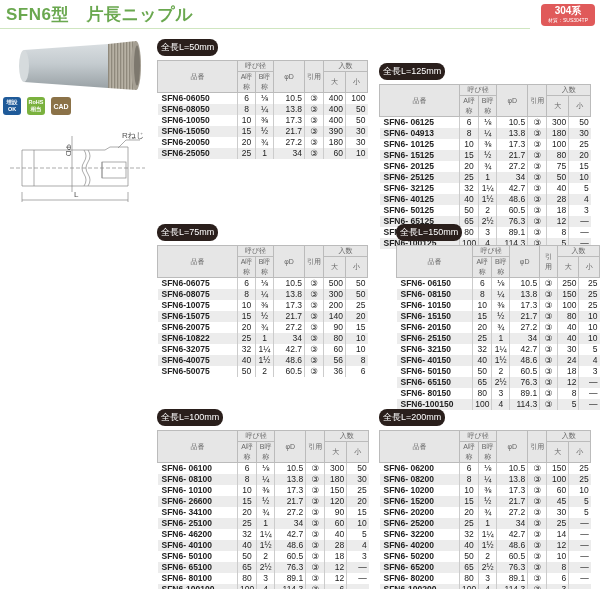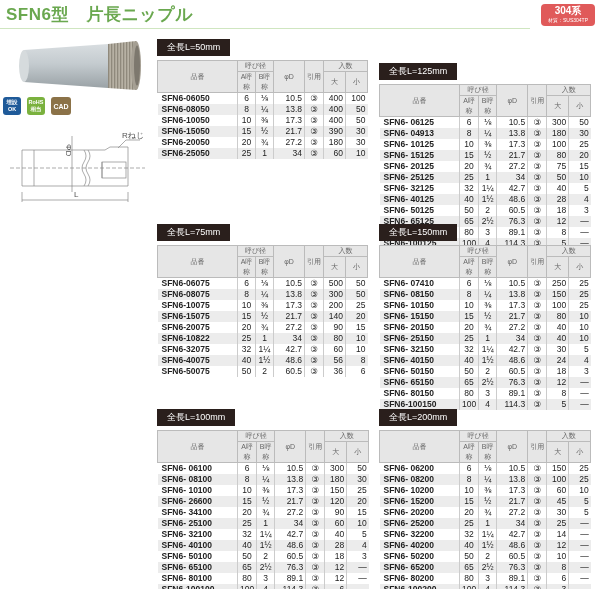--- a/index.html
+++ b/index.html
@@ -11,21 +11,21 @@
   .badge .b2 { font-size:5px; line-height:8px; }
   .photo { position:absolute; left:18px; top:38px; width:125px; height:55px; }
   .icons { position:absolute; left:3px; top:97px; display:flex; gap:6px; }
   .icon-chip { width:18px; height:18px; border-radius:3px; color:#fff; font-size:5.5px; font-weight:bold; text-align:center; line-height:7px; display:flex; flex-direction:column; justify-content:center; }
   .chip-blue { background:#1f5a99; }
   .chip-green { background:#7ab13e; }
   .chip-brown { background:#8b7248; width:20px; font-size:7px; }
   .diagram { position:absolute; left:10px; top:130px; width:140px; height:75px; }
 
   .table-block { position:absolute; }
-  .tb-label { display:inline-block; background:#2a1f1c; color:#fff; font-size:9px; padding:2px 10px; margin-bottom:4px; }
+  .tb-label { display:inline-block; background:#2a1f1c; color:#fff; font-size:9px; padding:2px 4px; margin-bottom:4px;border-radius:8px; }
   table.spec { border-collapse:collapse; font-size:8.5px; }
   table.spec th { background:#e6e6e6; color:#666; font-weight:normal; border:1px solid #bbb; font-size:7px; padding:0 2px; height:10px; text-align:center; }
   table.spec td { border-left:1px solid #ccc; padding:0 2px; height:11px; line-height:11px; white-space:nowrap; }
   table.spec td.code { font-weight:bold; text-align:left; padding-left:4px; border-left:none; }
   table.spec td.num { text-align:center; }
   table.spec td.r { text-align:right; }
   table.spec tr.alt td { background:#ececec; }
   table.spec tr.norm td { background:#ffffff; }
 </style>
 </head>
@@ -385,37 +385,37 @@
           <td class="code">SFN6-50075</td>
           <td class="num">50</td>
           <td class="num">2</td>
           <td class="r">60.5</td>
           <td class="num">③</td>
           <td class="r">36</td>
           <td class="r">6</td>
         </tr>
       </tbody>
     </table></div>
-<div class="table-block" style="left:379px; top:221px;"><div class="tb-label">全長L=150mm</div><table class="spec">
+<div class="table-block" style="left:396px; top:221px;"><div class="tb-label">全長L=150mm</div><table class="spec">
       <tbody>
         <tr>
           <th rowspan="2" style="width:75px">品番</th>
           <th colspan="2">呼び径</th>
           <th rowspan="2" style="width:26px">φD</th>
           <th rowspan="2" style="width:14px">引用</th>
           <th colspan="2">入数</th>
         </tr>
         <tr>
           <th style="width:13px">A呼称</th>
           <th style="width:13px">B呼称</th>
           <th style="width:17px">大</th>
           <th style="width:17px">小</th>
         </tr>
         <tr class="norm">
-          <td class="code">SFN6- 07410</td>
+          <td class="code">SFN6- 06150</td>
           <td class="num">6</td>
           <td class="num">⅛</td>
           <td class="r">10.5</td>
           <td class="num">③</td>
           <td class="r">250</td>
           <td class="r">25</td>
         </tr>
         <tr class="alt">
           <td class="code">SFN6- 08150</td>
           <td class="num">8</td>
@@ -580,21 +580,21 @@
         <tr class="alt">
           <td class="code">SFN6- 25100</td>
           <td class="num">25</td>
           <td class="num">1</td>
           <td class="r">34</td>
           <td class="num">③</td>
           <td class="r">60</td>
           <td class="r">10</td>
         </tr>
         <tr class="norm">
-          <td class="code">SFN6- 32100</td>
+          <td class="code">SFN6- 46200</td>
           <td class="num">32</td>
           <td class="num">1¼</td>
           <td class="r">42.7</td>
           <td class="num">③</td>
           <td class="r">40</td>
           <td class="r">5</td>
         </tr>
         <tr class="alt">
           <td class="code">SFN6- 40100</td>
           <td class="num">40</td>

